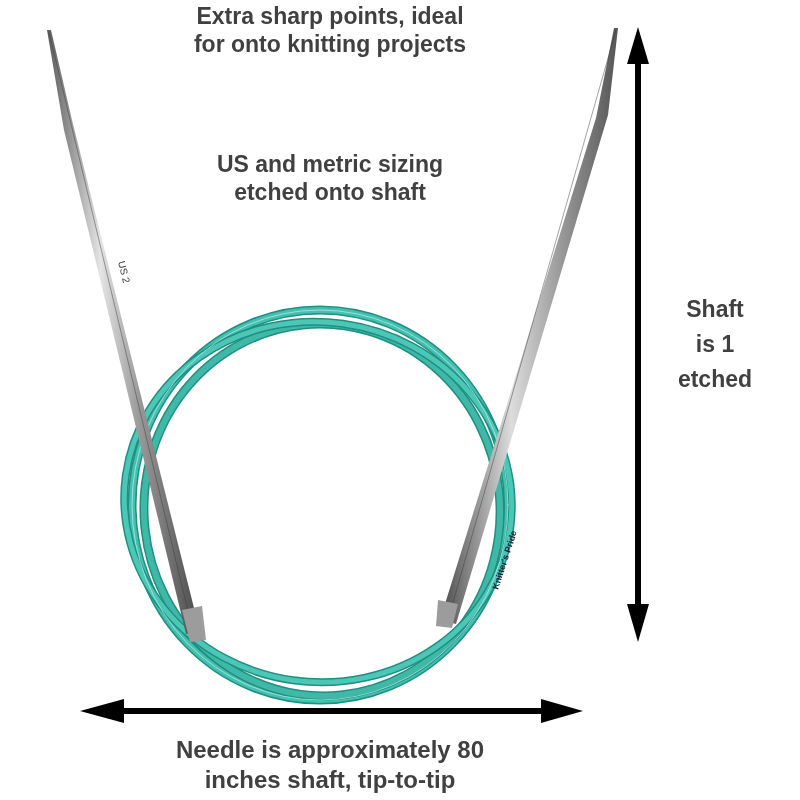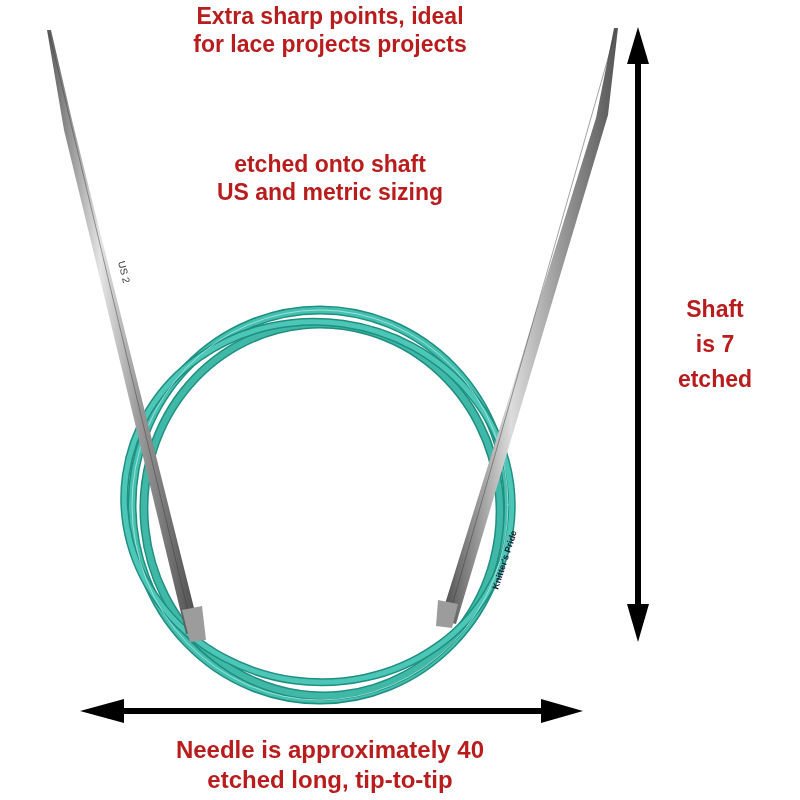--- a/index.html
+++ b/index.html
@@ -1,18 +1,18 @@
 <!DOCTYPE html>
 <html><head>
   <meta charset="utf-8">
   <style>
     html, body { margin: 0; padding: 0; background: #ffffff; }
     body { width: 800px; height: 800px; position: relative; overflow: hidden;
            font-family: "Liberation Sans", "DejaVu Sans", sans-serif; }
-    .caption { position: absolute; font-weight: bold; color: #b91c1c; text-align: center;
+    .caption { position: absolute; font-weight: bold; color: #404040; text-align: center;
                line-height: 1.2; white-space: nowrap; }
     .cap-top { left: 140px; top: 2px; width: 380px; font-size: 23px; line-height: 28px; }
     .cap-mid { left: 170px; top: 150px; width: 320px; font-size: 23px; line-height: 28px; }
     .cap-right { left: 655px; top: 292px; width: 120px; font-size: 23px; line-height: 35px; }
     .cap-bottom { left: 60px; top: 735px; width: 540px; font-size: 24px; line-height: 30px; }
     .art { position: absolute; left: 0; top: 0; width: 800px; height: 800px; }
   </style>
 </head>
 <body>
 
@@ -65,30 +65,30 @@
 
   <g fill="#000">
     <rect x="116" y="708" width="432" height="6"></rect>
     <polygon points="80,711 124,699 124,723"></polygon>
     <polygon points="583,711 541,699 541,723"></polygon>
   </g>
 </svg>
 
 <div class="caption cap-top">
   <div>Extra sharp points, ideal</div>
-  <div>for lace projects projects</div>
+  <div>for onto knitting projects</div>
 </div>
 
 <div class="caption cap-mid">
+  <div>US and metric sizing</div>
   <div>etched onto shaft</div>
-  <div>US and metric sizing</div>
 </div>
 
 <div class="caption cap-right">
   <div>Shaft</div>
-  <div>is 7</div>
+  <div>is 1</div>
   <div>etched</div>
 </div>
 
 <div class="caption cap-bottom">
-  <div>Needle is approximately 40</div>
-  <div>etched long, tip-to-tip</div>
+  <div>Needle is approximately 80</div>
+  <div>inches shaft, tip-to-tip</div>
 </div>
 
 </body></html>

